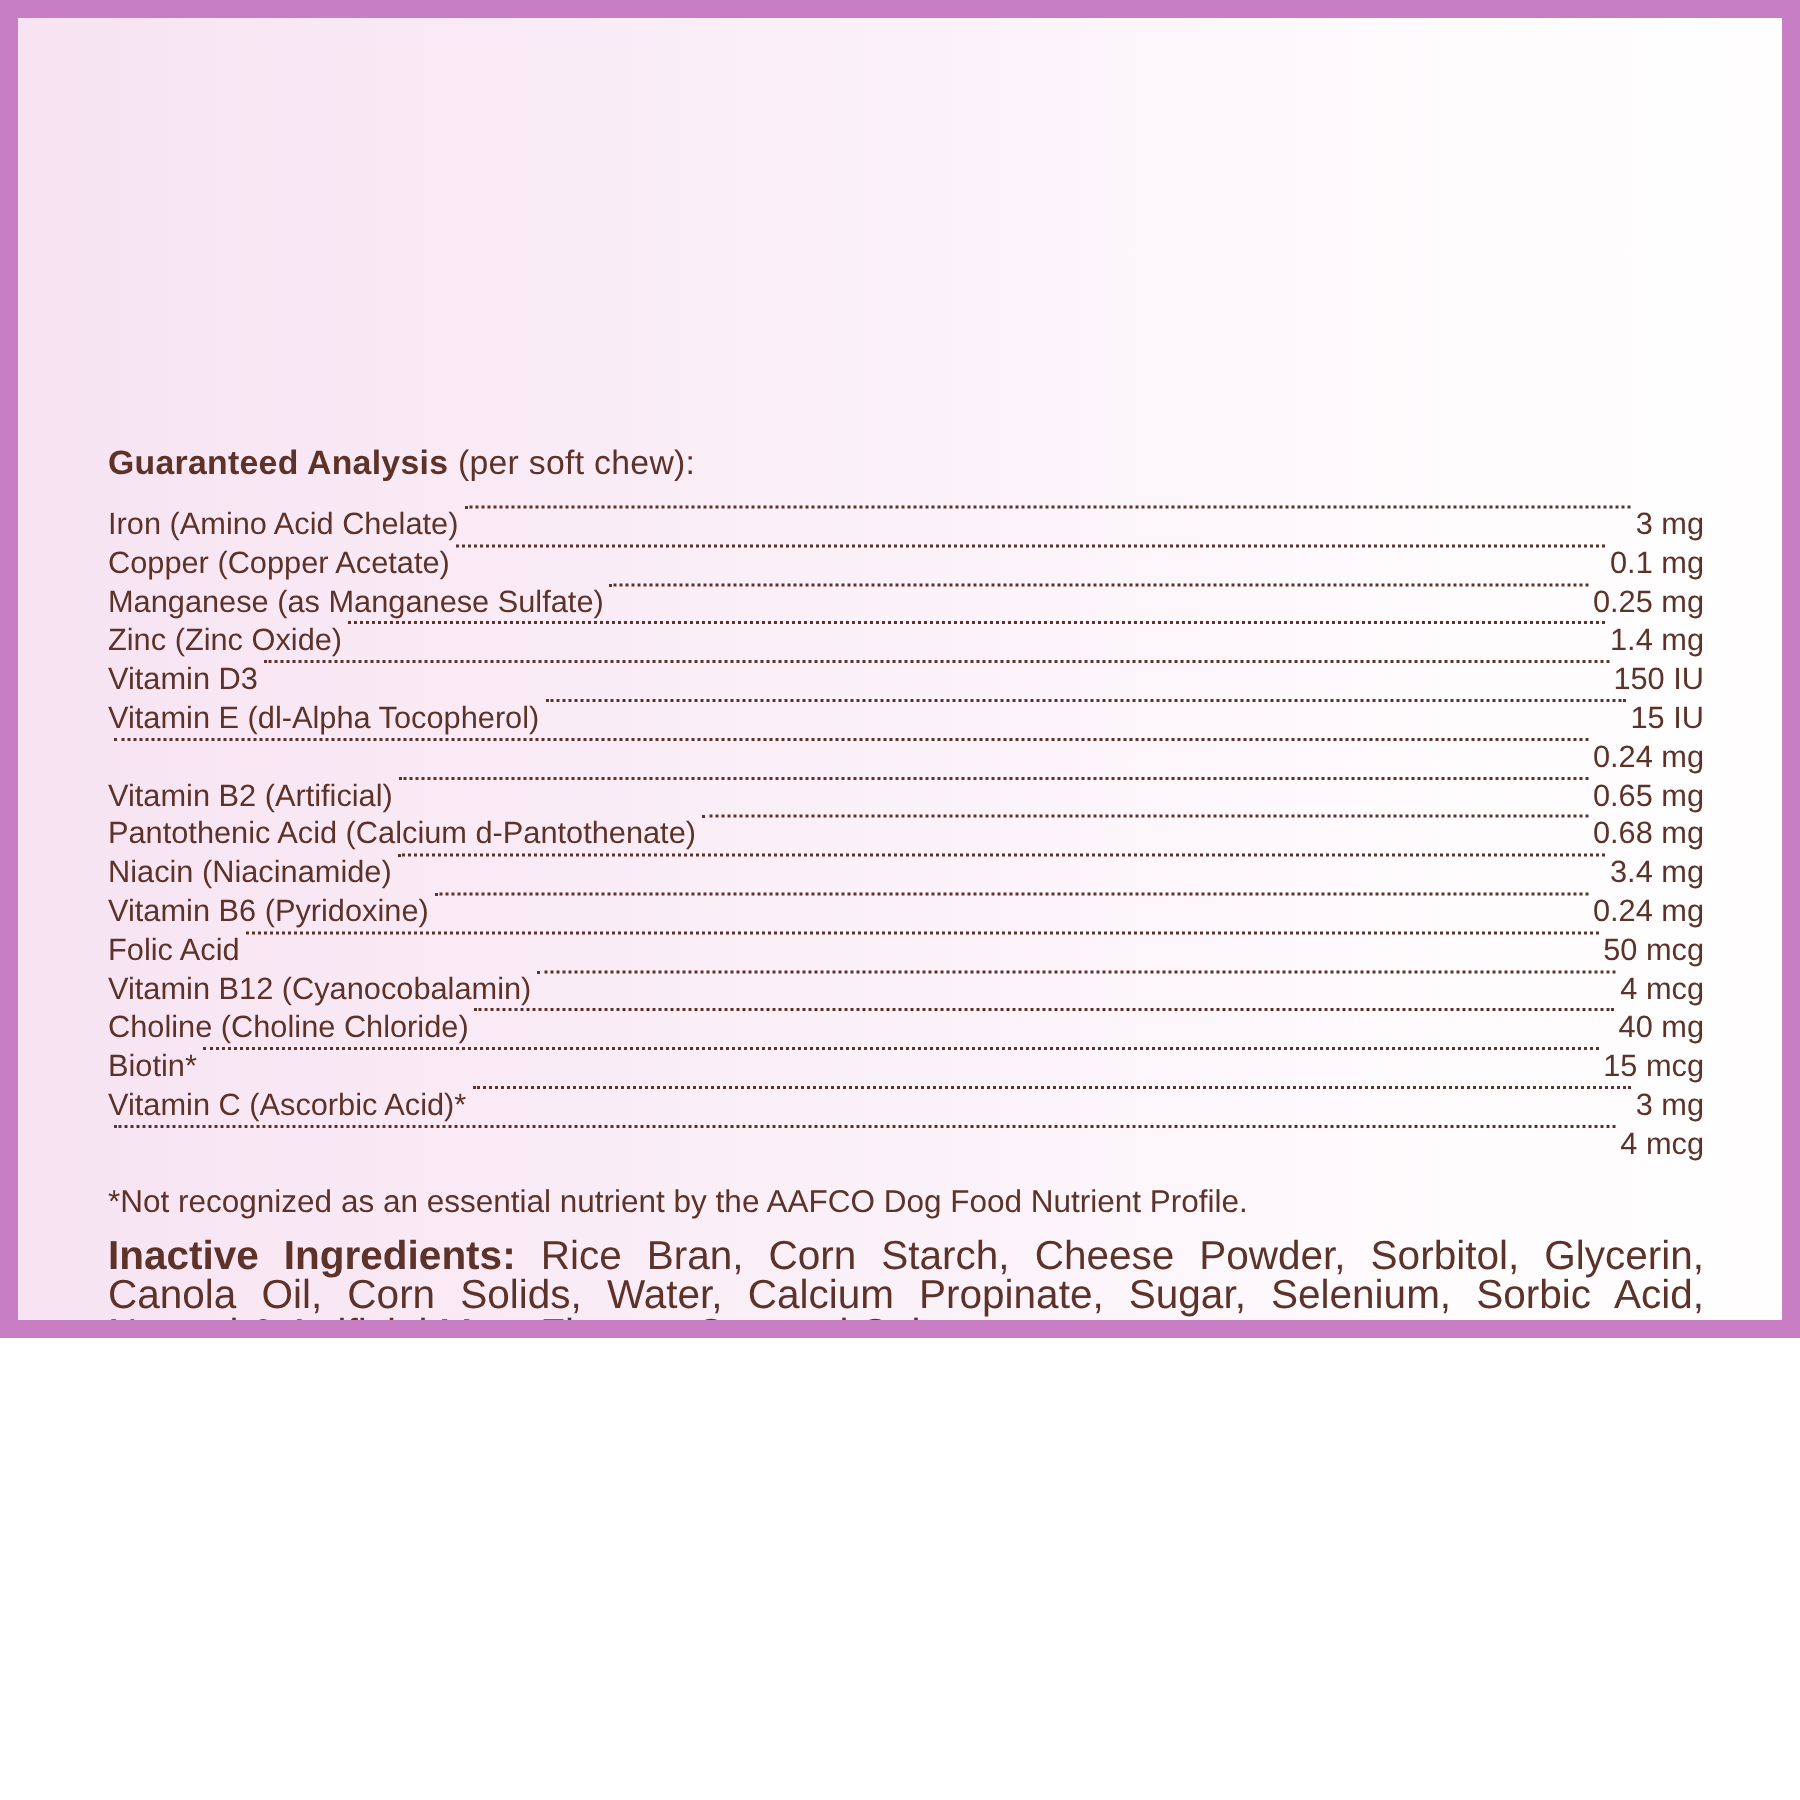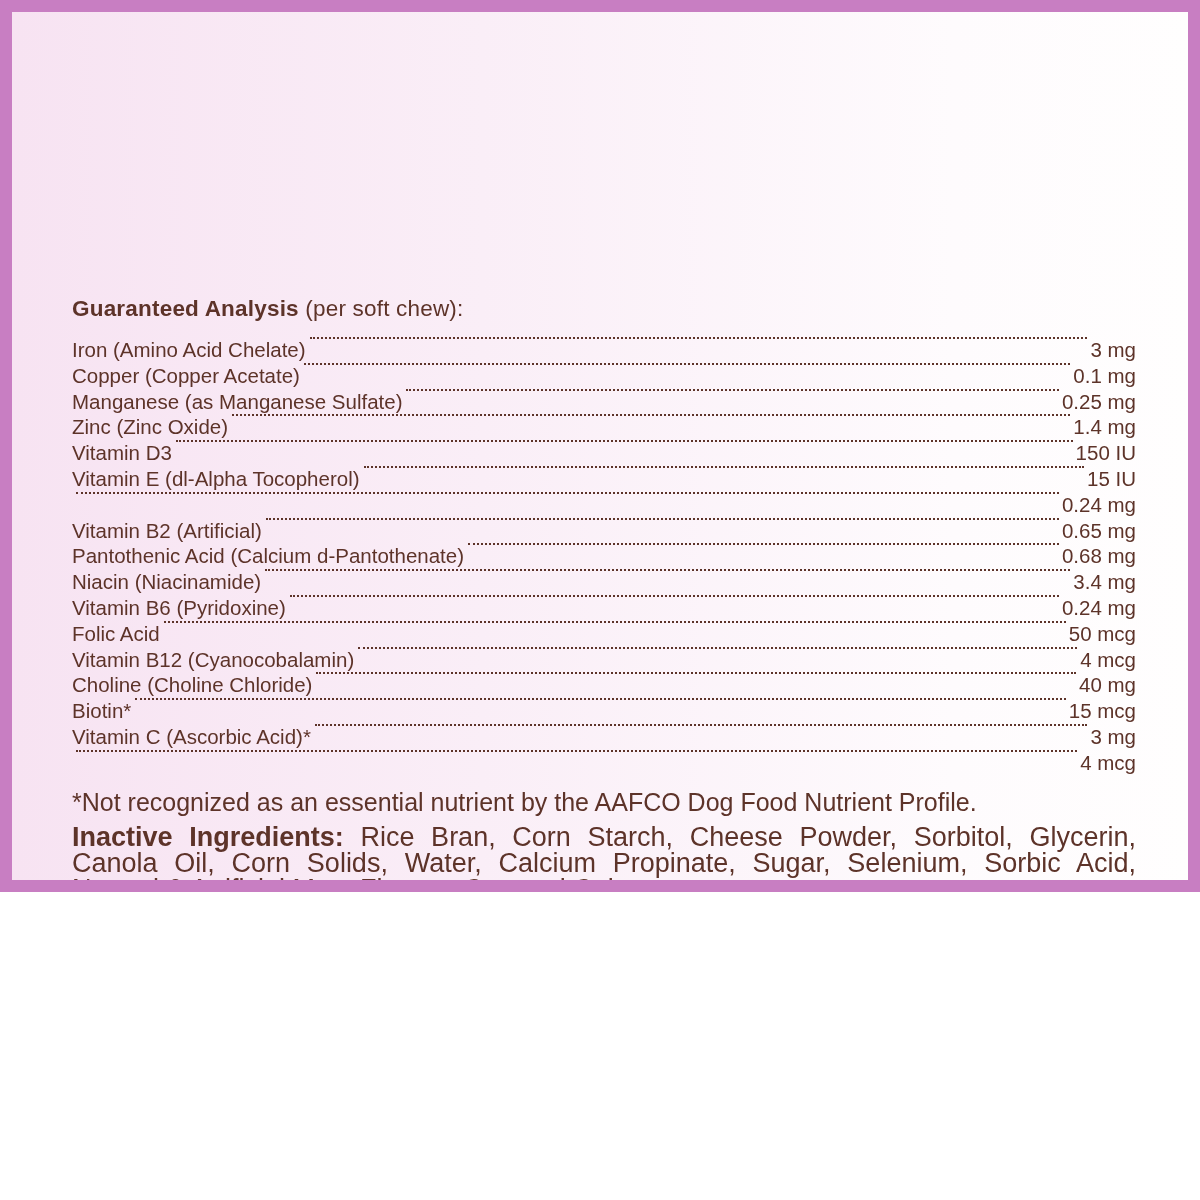--- a/index.html
+++ b/index.html
@@ -42,21 +42,21 @@
   }
   .row .dots {
     flex: 1 1 auto;
     border-bottom: 2.4px dotted var(--text);
     margin: 0 3px 5px 4px;
     min-width: 20px;
   }
   .row .value { text-align: right; }
   .footnote {
     margin-top: 13px;
-    font-size: 25px;
+    font-size: 21px;
     line-height: 26px;
   }
   .inactive {
     margin-top: 9px;
     font-size: 27px;
     line-height: 26px;
     text-align: justify;
   }
   .inactive .bold { font-weight: bold; }
 </style>

